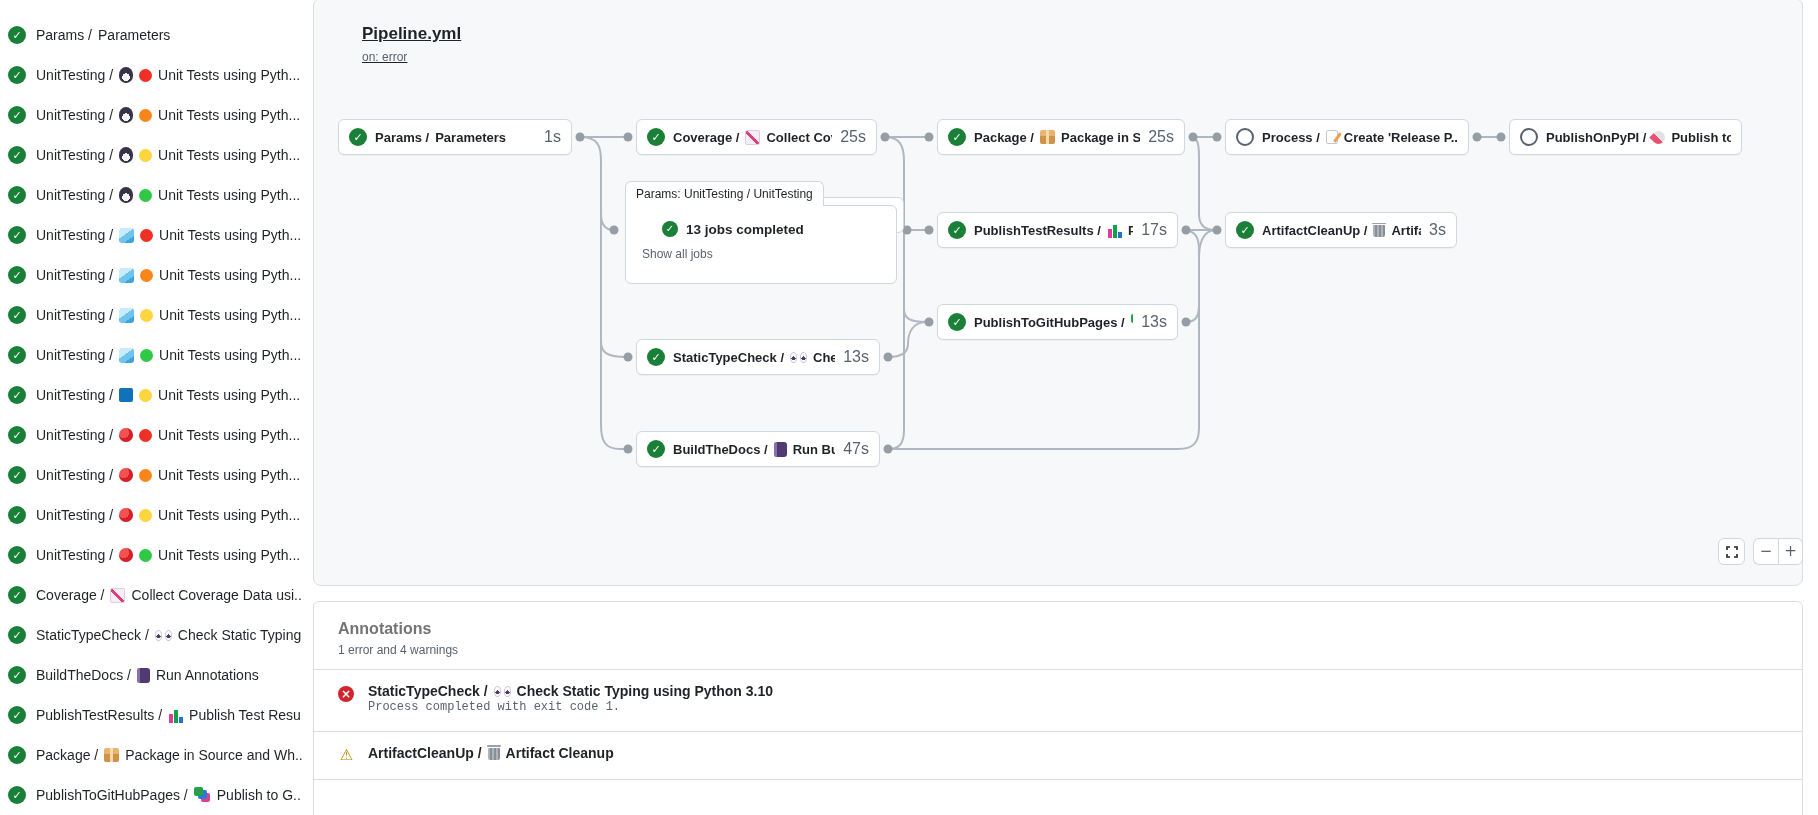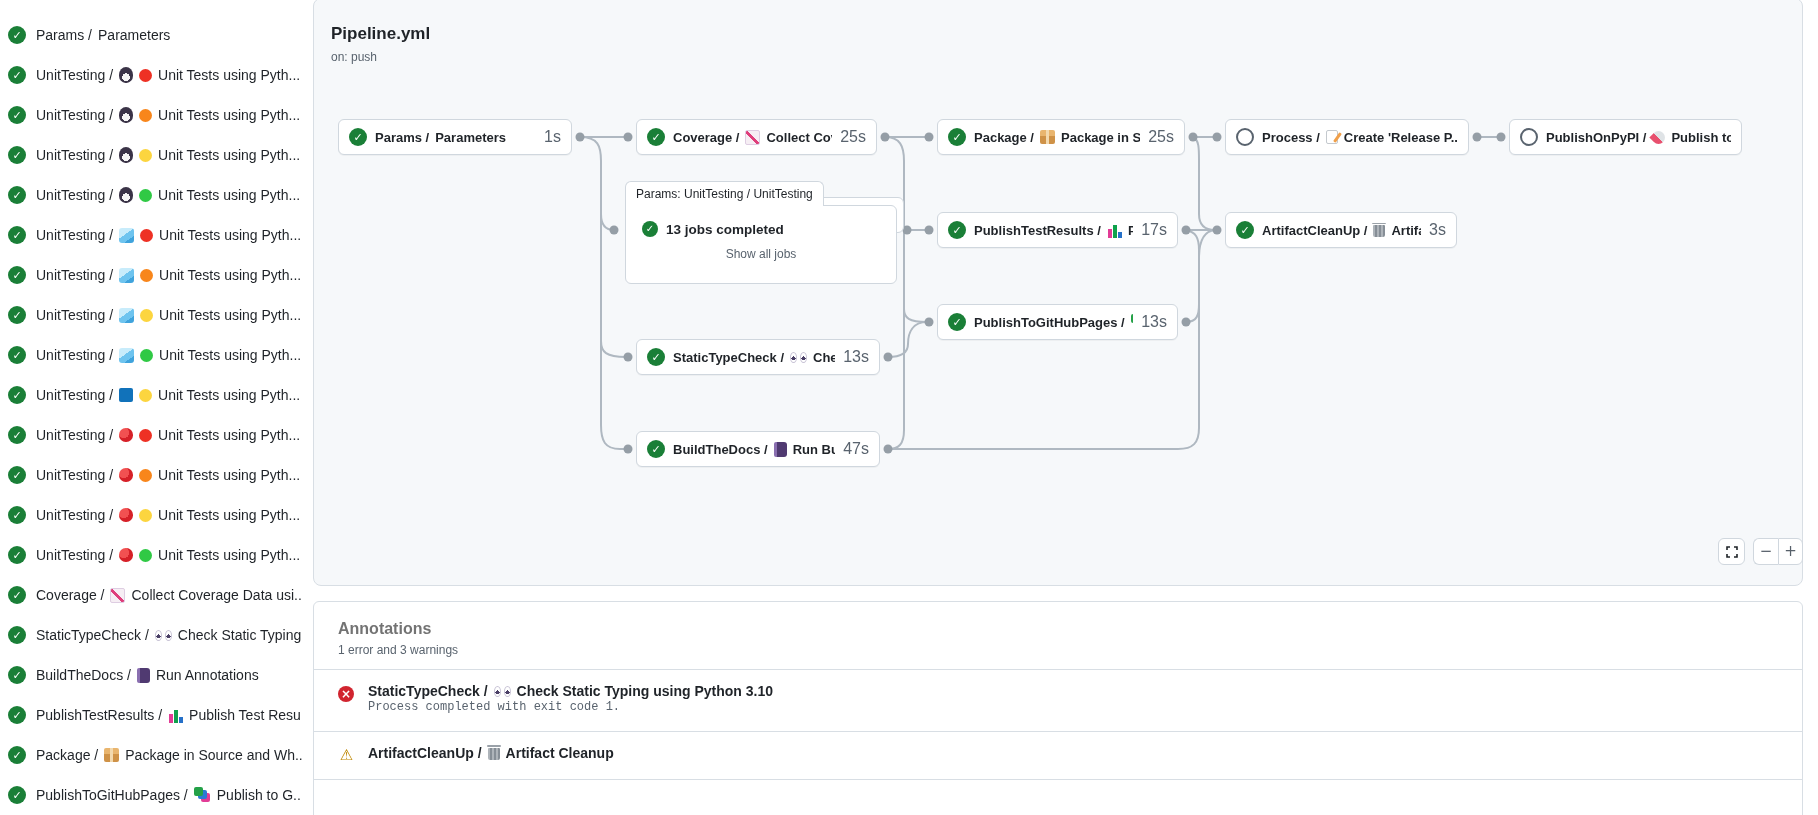--- a/index.html
+++ b/index.html
@@ -47,40 +47,40 @@
   .i-wastebasket{width:12px;height:12px;margin-top:2px;border-radius:1px 1px 2px 2px;
     background:repeating-linear-gradient(90deg,#aeb4ba 0 2px,#868e96 2px 4px);}
   .i-wastebasket::before{content:"";position:absolute;left:-1px;top:-3px;width:14px;height:2px;background:#9aa1a8;border-radius:1px;}
   .i-error{width:16px;height:16px;border-radius:50%;background:#d1242f;display:inline-flex;align-items:center;justify-content:center;color:#fff;}
   .i-error::before{content:"\00D7";font:700 12px/1 "DejaVu Sans",sans-serif;}
   .i-warning{width:17px;height:16px;color:#bf8700;display:inline-flex;align-items:center;justify-content:center;}
   .i-warning::before{content:"\26A0";font:15px/1 "DejaVu Sans",sans-serif;}
   
   .graph-panel{position:absolute;left:313px;top:-2px;width:1490px;height:588px;background:#f6f8fa;
     border:1px solid #d8dee4;border-radius:8px;box-sizing:border-box;}
-  .graph-header{position:absolute;left:331px;top:24px;z-index:2;}
+  .graph-header{position:absolute;left:362px;top:24px;z-index:2;text-decoration:underline;}
   .graph-title{font-size:17px;font-weight:700;color:#1f2328;}
   .graph-trigger{font-size:12px;color:#59636e;margin-top:6px;}
   .edges{position:absolute;left:0;top:0;width:1818px;height:815px;z-index:1;pointer-events:none;}
   .edges path{fill:none;stroke:#afb8c1;stroke-width:2;}
   .edges circle{fill:#959ea6;}
   #graph-nodes{position:absolute;left:0;top:0;z-index:2;}
   .gnode{position:absolute;height:36px;box-sizing:border-box;background:#fff;border:1px solid #d0d7de;border-radius:6px;
     box-shadow:0 1px 0 rgba(27,31,36,.04);display:flex;align-items:center;gap:8px;padding:0 10px;cursor:pointer;}
   .gnode .title{display:flex;align-items:center;gap:6px;font-size:13px;font-weight:600;color:#1f2328;
     white-space:nowrap;overflow:hidden;flex:1;min-width:0;}
   .gnode .dur{flex:none;margin-left:auto;font-size:16px;color:#59636e;}
   
   .matrix-back{position:absolute;left:652px;top:197px;width:250px;height:34px;background:#fff;border:1px solid #d0d7de;border-radius:6px;z-index:1;}
   .matrix-tab{position:absolute;left:625px;top:181px;height:25px;padding:0 10px;display:flex;align-items:center;z-index:3;
     background:#fff;border:1px solid #d0d7de;border-bottom:none;border-radius:6px 6px 0 0;font-size:12px;color:#1f2328;cursor:pointer;box-sizing:border-box;}
   .matrix-body{position:absolute;left:625px;top:205px;width:272px;height:79px;background:#fff;border:1px solid #d0d7de;
     border-radius:0 6px 6px 6px;box-sizing:border-box;z-index:2;padding:15px 16px;cursor:pointer;}
-  .matrix-summary{display:flex;align-items:center;gap:8px;font-size:13.5px;font-weight:600;color:#1f2328;}
-  .matrix-link{margin-top:10px;font-size:12px;color:#59636e;cursor:pointer;text-align:center;}
+  .matrix-summary{display:flex;align-items:center;gap:8px;font-size:13.5px;font-weight:600;color:#1f2328;margin-left:20px;}
+  .matrix-link{margin-top:10px;font-size:12px;color:#59636e;cursor:pointer;}
   
   .graph-controls{position:absolute;left:1718px;top:538px;z-index:3;display:flex;gap:8px;}
   .ctl,.zoom-group button{background:#fff;border:1px solid #d0d7de;color:#57606a;cursor:pointer;}
   .ctl{width:27px;height:27px;border-radius:6px;display:flex;align-items:center;justify-content:center;padding:0;}
   .zoom-group{display:flex;}
   .zoom-group button{width:25px;height:27px;font:400 15px/1 "DejaVu Sans",sans-serif;padding:0;}
   .zoom-group button:first-child{border-radius:6px 0 0 6px;border-right:none;}
   .zoom-group button:last-child{border-radius:0 6px 6px 0;}
   
   .ann-panel{position:absolute;left:313px;top:601px;width:1490px;height:216px;background:#fff;border:1px solid #d8dee4;
@@ -270,21 +270,21 @@
           <span class="icon i-books"></span>
           <span class="text">Publish to G...</span>
         </span>
       </div>
     </div>
 </aside>
 
 <section class="graph-panel"></section>
 <div class="graph-header">
   <div class="graph-title">Pipeline.yml</div>
-  <div class="graph-trigger">on: push</div>
+  <div class="graph-trigger">on: error</div>
 </div>
 
 <svg class="edges" viewBox="0 0 1818 815">
   <path d="M580 137 C598 137 601 146 601 161 L601 425 C601 441 605 449 620 449 L626 449"></path>
   <path d="M601 214 C601 226 606 230 614 230"></path>
   <path d="M601 341 C601 352 606 357 626 357"></path>
   <path d="M580 137 L626 137"></path>
   <path d="M885 137 L927 137"></path>
   <path d="M885 137 C900 137 904 146 904 161 L904 430 C904 444 899 449 888 449"></path>
   <path d="M904 309 C904 318 909 322 927 322"></path>
@@ -425,21 +425,21 @@
   </button>
   <div class="zoom-group">
     <button>−</button>
     <button>+</button>
   </div>
 </div>
 
 <section class="ann-panel">
   <div class="ann-header">
     <div class="ann-title">Annotations</div>
-    <div class="ann-subtitle">1 error and 3 warnings</div>
+    <div class="ann-subtitle">1 error and 4 warnings</div>
   </div>
   <div id="ann-rows">
       <div class="ann-row">
         <div class="icon-col"><span class="icon i-error"></span></div>
         <div class="content">
           <span class="title-line">
             <span class="prefix">StaticTypeCheck /</span>
             <span class="icon i-eyes"></span>
             <span class="text">Check Static Typing using Python 3.10</span>
           </span>

